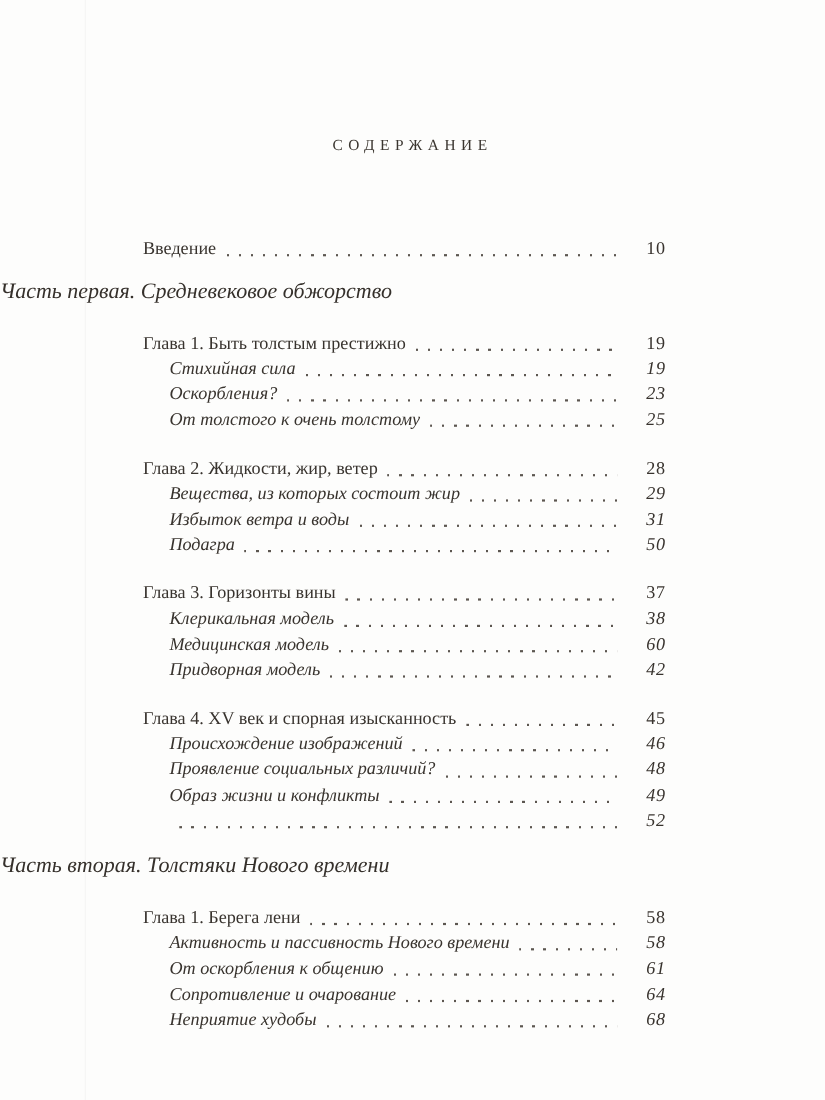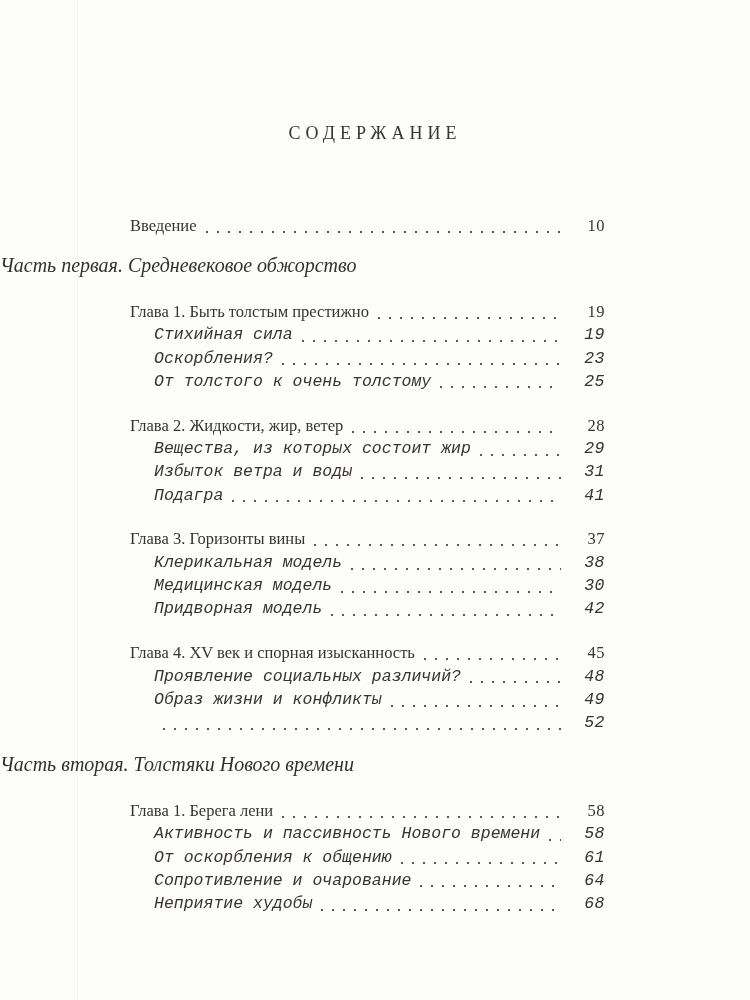--- a/index.html
+++ b/index.html
@@ -17,37 +17,37 @@
   }
   
   .page-edge {
     position: absolute; left: 77px; top: 0; bottom: 0; width: 1px;
     background: rgba(0,0,0,0.035);
   }
   .toc-title {
     margin: 0;
     padding-top: 120px;
     text-align: center;
-    font-size: 18px;
+    font-size: 14px;
     line-height: 26px;
     font-weight: normal;
     letter-spacing: 5px;
     color: #3a352f;
   }
   .rows-block { margin-left: 130px; width: 475px; }
   .intro-block { margin-top: 68px; }
   .row {
     display: flex;
     align-items: center;
     height: 23.2px;
     font-size: 16.5px;
     white-space: nowrap;
   }
   .row.chapter { margin-top: 21px; }
-  .row.sub { padding-left: 24px; font-style: italic; font-family: Liberation Mono, monospace; }
+  .row.sub { padding-left: 24px; font-style: italic; }
   .label { flex: 0 0 auto; }
   .leader {
     flex: 1 1 auto;
     height: 2px;
     align-self: flex-end;
     margin: 0 10px 4.5px 9px;
     background-image: repeating-linear-gradient(to right, #5c5650 0 2px, transparent 2px 11px);
   }
   .page-num {
     flex: 0 0 auto;
@@ -127,54 +127,59 @@
 
   <div class="row sub">
     <span class="label">Избыток ветра и воды</span>
     <span class="leader"></span>
     <span class="page-num">31</span>
   </div>
 
   <div class="row sub">
     <span class="label">Подагра</span>
     <span class="leader"></span>
-    <span class="page-num">41</span>
+    <span class="page-num">50</span>
   </div>
 
 
   <div class="row chapter">
     <span class="label">Глава 3. Горизонты вины</span>
     <span class="leader"></span>
     <span class="page-num">37</span>
   </div>
 
   <div class="row sub">
     <span class="label">Клерикальная модель</span>
     <span class="leader"></span>
     <span class="page-num">38</span>
   </div>
 
   <div class="row sub">
     <span class="label">Медицинская модель</span>
     <span class="leader"></span>
-    <span class="page-num">30</span>
+    <span class="page-num">60</span>
   </div>
 
   <div class="row sub">
     <span class="label">Придворная модель</span>
     <span class="leader"></span>
     <span class="page-num">42</span>
   </div>
 
   <div class="row chapter">
     <span class="label">Глава 4. XV век и спорная изысканность</span>
     <span class="leader"></span>
     <span class="page-num">45</span>
   </div>
 
+  <div class="row sub">
+    <span class="label">Происхождение изображений</span>
+    <span class="leader"></span>
+    <span class="page-num">46</span>
+  </div>
 
   <div class="row sub">
     <span class="label">Проявление социальных различий?</span>
     <span class="leader"></span>
     <span class="page-num">48</span>
   </div>
 
   <div class="row sub">
     <span class="label">Образ жизни и конфликты</span>
     <span class="leader"></span>

